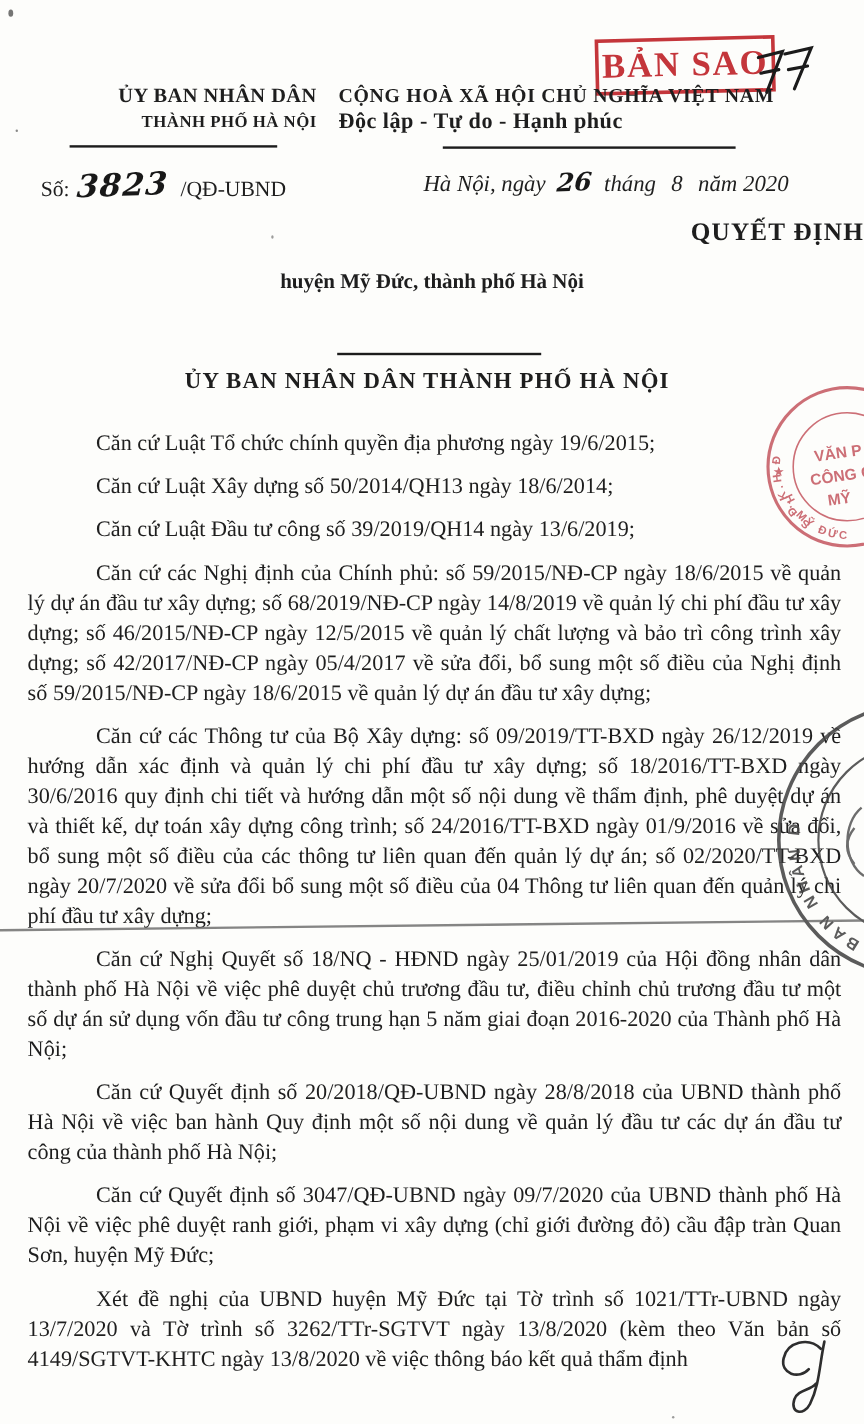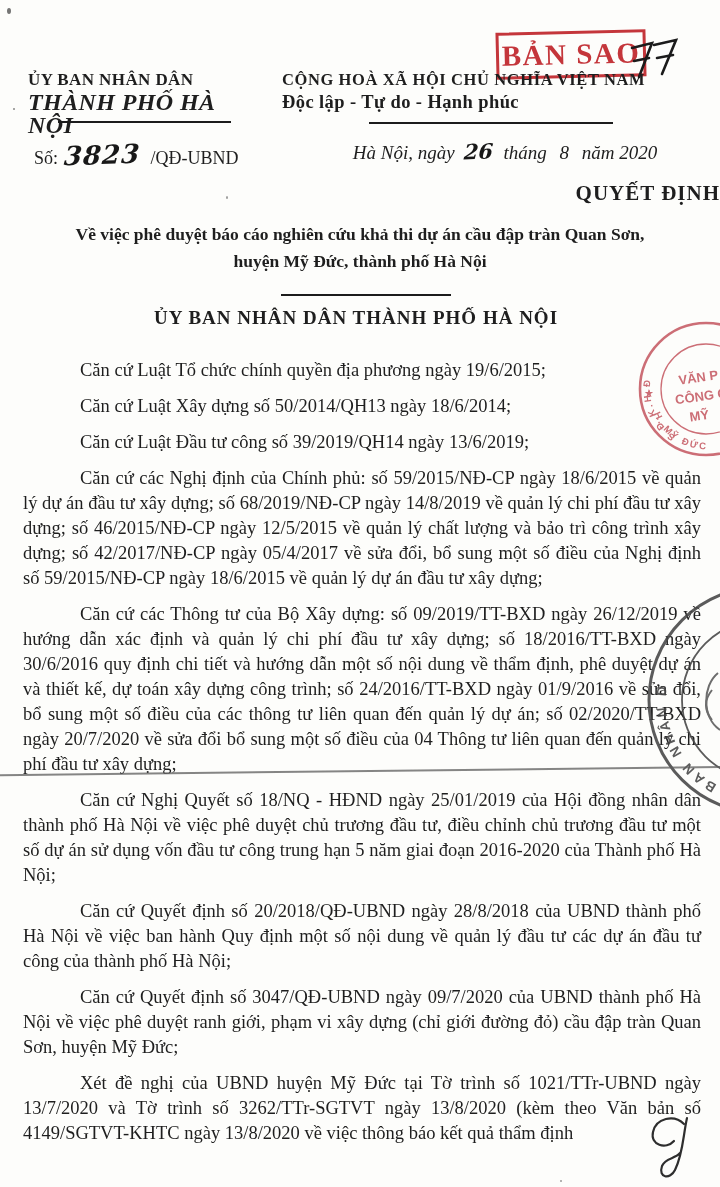--- a/index.html
+++ b/index.html
@@ -8,24 +8,24 @@
     width:720px;height:1187px;
     margin:0 auto;
     background:#fdfdfb;
     overflow:hidden;
     font-family:"Liberation Serif","DejaVu Serif",serif;
     color:#1e1e1e;
   }
   
   .issuer{
     position:absolute;left:28px;top:68px;width:236px;
-    text-align:left;font-weight:bold;line-height:23px;
+    text-align:right;font-weight:bold;line-height:23px;
   }
   .issuer .l1{font-size:17px;letter-spacing:.4px;}
-  .issuer .l2{font-size:24px;letter-spacing:.4px;font-style:italic;}
+  .issuer .l2{font-size:14px;letter-spacing:.4px;}
   .rule{position:absolute;background:#1c1c1c;height:1.8px;}
   .issuer-rule{left:58px;top:121px;width:173px;}
   .national{
     position:absolute;left:282px;top:68px;width:372px;
     font-weight:bold;line-height:23px;
   }
   .national .l1{font-size:16.5px;letter-spacing:.6px;white-space:nowrap;}
   .national .l2{font-size:18.5px;letter-spacing:.4px;}
   .national-rule{left:369px;top:122px;width:244px;}
   .doc-number{
@@ -127,21 +127,20 @@
   <div class="dateline">
     <span>Hà Nội, ngày</span>
     <span class="handwrite">26</span>
     <span>tháng</span><span class="sp"></span>
     <span>8</span><span class="sp"></span>
     <span>năm 2020</span>
   </div>
 
   <div class="title">QUYẾT ĐỊNH</div>
   <div class="subject">
-    <div>Về việc phê duyệt báo cáo nghiên cứu khả thi dự án cầu đập tràn Quan Sơn,</div>
     <div>huyện Mỹ Đức, thành phố Hà Nội</div>
   </div>
   <div class="rule subject-rule"></div>
   <div class="authority">ỦY BAN NHÂN DÂN THÀNH PHỐ HÀ NỘI</div>
 
   <div class="body-text" id="body-paragraphs">
       <p>Căn cứ Luật Tổ chức chính quyền địa phương ngày 19/6/2015;</p>
       <p>Căn cứ Luật Xây dựng số 50/2014/QH13 ngày 18/6/2014;</p>
       <p>Căn cứ Luật Đầu tư công số 39/2019/QH14 ngày 13/6/2019;</p>
       <p>Căn cứ các Nghị định của Chính phủ: số 59/2015/NĐ-CP ngày 18/6/2015 về quản lý dự án đầu tư xây dựng; số 68/2019/NĐ-CP ngày 14/8/2019 về quản lý chi phí đầu tư xây dựng; số 46/2015/NĐ-CP ngày 12/5/2015 về quản lý chất lượng và bảo trì công trình xây dựng;  số 42/2017/NĐ-CP ngày 05/4/2017 về sửa đổi, bổ sung một số điều của Nghị định số 59/2015/NĐ-CP ngày 18/6/2015 về quản lý dự án đầu tư xây dựng;</p>

